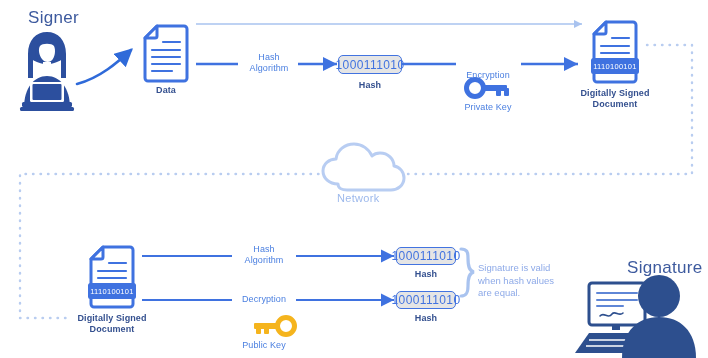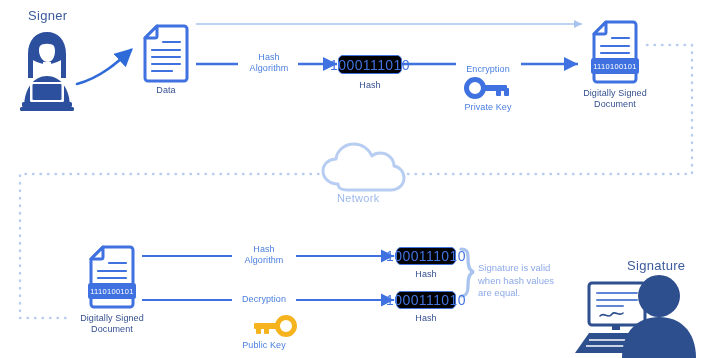--- a/index.html
+++ b/index.html
@@ -29,34 +29,35 @@
     position: absolute;
     color: #4a7fe0;
     font-size: 9px;
     line-height: 11px;
     text-align: center;
     white-space: pre-line;
     letter-spacing: 0.1px;
   }
   .lbl-dark {
     color: #34508f;
+    font-weight: bold;
   }
   .role {
     position: absolute;
     color: #3d5a9e;
-    font-size: 13px;
+    font-size: 17px;
     letter-spacing: 0.3px;
   }
   .hashbox {
     position: absolute;
     border: 1.6px solid #4273e0;
     border-radius: 5px;
-    background: #000000;
+    background: #e5e5e5;
     color: #4273e0;
-    font-size: 14px;
+    font-size: 12px;
     letter-spacing: 0.4px;
     display: flex;
     align-items: center;
     justify-content: center;
     box-sizing: border-box;
   }
   .cloud-text {
     position: absolute;
     color: #9db9ec;
     font-size: 11px;
@@ -242,21 +243,21 @@
   <div class="role" style="left:627px; top:258px;">Signature</div>
 
   <div class="lbl lbl-dark" style="left:140px; top:85px; width:52px;">Data</div>
 
   <div class="lbl" style="left:231px; top:52px; width:76px;">Hash
 Algorithm</div>
 
   <div class="hashbox" style="left:338px; top:55px; width:64px; height:19px;">1000111010</div>
   <div class="lbl lbl-dark" style="left:338px; top:80px; width:64px;">Hash</div>
 
-  <div class="lbl" style="left:448px; top:64px; width:80px;">Encryption</div>
+  <div class="lbl" style="left:448px; top:70px; width:80px;">Encryption</div>
   <div class="lbl" style="left:448px; top:102px; width:80px;">Private Key</div>
 
   <div class="bandwrap" style="left:591px; top:58px; width:48px; height:16px;">
     <span class="docband" style="position:static;">1110100101</span>
   </div>
   <div class="lbl lbl-dark" style="left:573px; top:88px; width:84px;">Digitally Signed
 Document</div>
 
   <div class="cloud-text" style="left:337px; top:160px;margin-top:32px;">Network</div>
 

